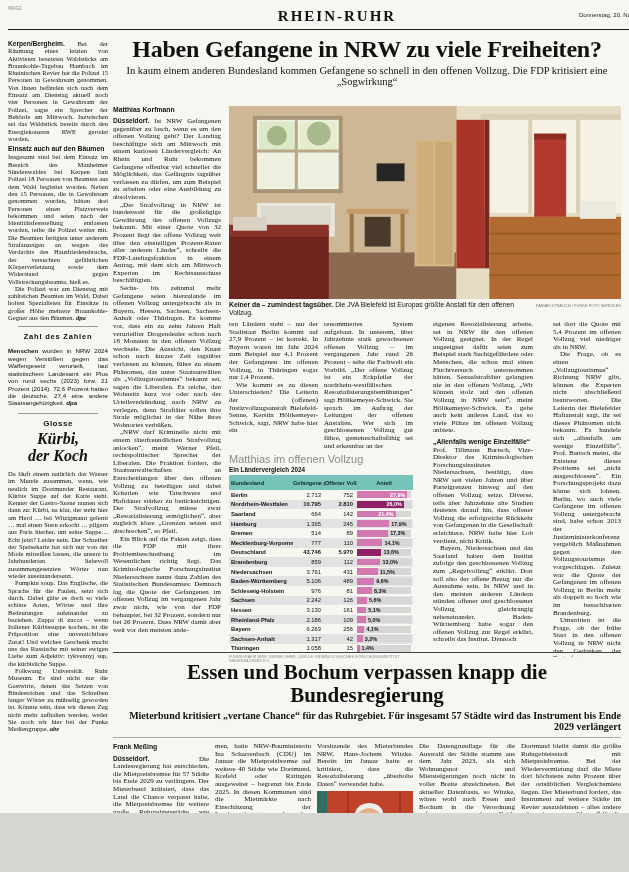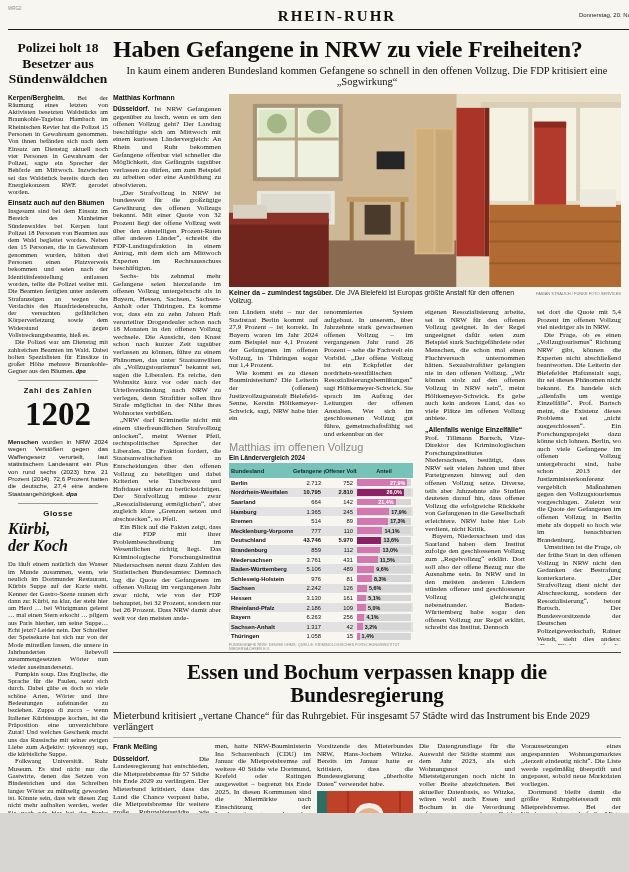--- a/index.html
+++ b/index.html
@@ -25,37 +25,37 @@
   
   #left-col{position:absolute;left:8px;top:40px;width:100px;}
   #left-article-title{font-size:13.5px;line-height:15.5px;font-weight:700;text-align:center;margin:0 0 7px 0;}
   #left-col .bodytext{font-size:6.6px;line-height:7.3px;}
   .zdt-label{font-family:"Liberation Sans",sans-serif;font-weight:700;font-size:7.5px;letter-spacing:.8px;
              text-align:center;margin:4px 0 1px 0;}
   .zdt-number{font-size:33px;font-weight:700;text-align:center;line-height:36px;margin:1px 0 3px 0;}
   .zdt-text{font-family:"Liberation Sans",sans-serif;font-size:6.2px;line-height:7.4px;text-align:justify;}
   .glosse-label{font-family:"Liberation Sans",sans-serif;font-weight:700;font-size:8px;letter-spacing:.5px;
                 text-align:center;margin:4px 0 2px 0;}
-  .glosse-title{font-size:16px;line-height:17px;font-weight:700;font-style:italic;margin:0 0 6px 0;}
+  .glosse-title{font-size:16px;line-height:17px;font-weight:700;font-style:italic;text-align:center;margin:0 0 6px 0;}
 
   
   #main-area{position:absolute;left:113px;top:34px;width:508px;}
-  #main-headline{font-size:24px;line-height:26px;font-weight:700;margin:2px 0 3px 0;letter-spacing:-.2px;}
-  #main-subheadline{font-size:10.5px;text-align:center;margin:0 0 7px 0;}
+  #main-headline{font-size:24px;line-height:26px;font-weight:700;text-align:center;margin:2px 0 3px 0;letter-spacing:-.2px;}
+  #main-subheadline{font-size:10.5px;text-align:center;margin:0 0 19px 0;}
   #main-byline{font-family:"Liberation Sans",sans-serif;font-weight:700;font-size:6.8px;margin-bottom:4px;}
   #article-body{display:flex;}
   #mcol1{width:108px;margin-right:8px;height:552px;overflow:hidden;flex:none;}
   #main-right{flex:1;min-width:0;}
   #main-photo{width:100%;height:193px;display:block;background:#b9a68a;}
   #main-caption-row{display:flex;align-items:baseline;margin:2px 0 4px 0;}
   .caption{font-family:"Liberation Sans",sans-serif;font-size:6.8px;line-height:8px;}
   .caption b{font-weight:700;}
   .credit{font-family:"Liberation Sans",sans-serif;font-size:4px;color:#777;margin-left:auto;white-space:nowrap;
           text-transform:uppercase;padding-left:6px;}
-  #under-photo{display:flex;gap:12px;}
+  #under-photo{display:flex;gap:20px;}
   #uc-left{width:184px;flex:none;}
   #uc-two{display:flex;gap:6px;height:128px;overflow:hidden;}
   #uc-two .ucol{width:89px;flex:none;}
   .mcol{height:336px;overflow:hidden;}
   #mcol4{width:100px;flex:none;}
   #mcol5{flex:1;min-width:0;}
 
   
   #table-graphic{margin-top:4px;}
   #tg-title{font-family:"Liberation Sans",sans-serif;font-size:11px;color:#8a8a8a;margin:0 0 1px 0;}
@@ -75,51 +75,49 @@
   .bar.dark{background:#8e2066;}
   .lab-in{color:#fff;font-weight:700;font-size:5.4px;padding-right:2px;}
   .lab-out{position:absolute;top:50%;transform:translateY(-50%);font-weight:700;font-size:5.4px;color:#111;white-space:nowrap;}
   .trow.hl .tc.num{font-weight:700;}
   #tg-source{font-family:"Liberation Sans",sans-serif;font-size:3.7px;color:#888;margin-top:2px;letter-spacing:.1px;}
 
   
   #bottom-article{position:absolute;left:113px;top:652px;width:508px;}
   #bottom-rule-top{border:none;border-top:1px solid #444;margin:0;}
   #bottom-headline{font-size:21px;line-height:23px;font-weight:700;text-align:center;margin:8px 0 3px 0;}
-  #bottom-subheadline{font-size:10px;text-align:left;margin:0 0 5px 0;}
+  #bottom-subheadline{font-size:10px;text-align:right;margin:0 0 5px 0;font-weight:bold;}
   #bottom-rule-thin{border:none;border-top:.5px solid #aaa;margin:0 0 5px 0;}
   #bottom-cols{display:flex;gap:6px;height:146px;overflow:hidden;}
   .bcol{width:96px;flex:none;}
   .bcol:last-child{flex:1;min-width:0;}
   #bottom-byline{font-family:"Liberation Sans",sans-serif;font-weight:700;font-size:6.8px;margin-bottom:4px;}
   #portrait-photo{width:96px;height:76px;display:block;margin-top:2px;background:#bf4127;}
   .pcaption{font-family:"Liberation Sans",sans-serif;font-size:6.6px;line-height:7.8px;margin-top:1px;}
   .pcaption b{font-weight:700;}
 </style>
 </head>
 <body>
 
 <div id="page">
 
   <div id="page-code">WRG2</div>
   <div id="section-title">RHEIN-RUHR</div>
   <div id="page-date">Donnerstag, 20. November 2025</div>
   <div id="header-rule"></div>
 
   <div id="left-col">
-    <h3 id="left-article-title">Polizei holt 18 Besetzer aus Sündenwäldchen</h3>
     <div class="bodytext">
       <p class="noindent"><span class="lead-city">Kerpen/Bergheim.</span> <span>Bei der Räumung eines letzten von Aktivisten besetzten Waldstücks am Braunkohle-Tagebau Hambach im Rheinischen Revier hat die Polizei 15 Personen in Gewahrsam genommen. Von ihnen befänden sich nach dem Einsatz am Dienstag aktuell noch vier Personen in Gewahrsam der Polizei, sagte ein Sprecher der Behörde am Mittwoch. Inzwischen sei das Waldstück bereits durch den Energiekonzern RWE gerodet worden.</span></p>
       <div class="col-subhead">Einsatz auch auf den Bäumen</div>
       <p>Insgesamt sind bei dem Einsatz im Bereich des Manheimer Sündenwaldes bei Kerpen laut Polizei 18 Personen von Beamten aus dem Wald begleitet worden. Neben den 15 Personen, die in Gewahrsam genommen wurden, hätten drei Personen einen Platzverweis bekommen und seien nach der Identitätsfeststellung entlassen worden, teilte die Polizei weiter mit. Die Beamten fertigten unter anderem Strafanzeigen an wegen des Verdachts des Hausfriedensbruchs, der versuchten gefährlichen Körperverletzung sowie dem Widerstand gegen Vollstreckungsbeamte, hieß es.</p>
       <p><span>Die Polizei war am Dienstag mit zahlreichen Beamten im Wald. Dabei holten Spezialisten für Einsätze in großer Höhe mehrere Braunkohle-Gegner aus den Bäumen. </span><span class="agency">dpa</span></p>
     </div>
     <hr class="thin-rule">
     <div class="zdt-label">Zahl des Zahlen</div>
-    <div class="zdt-number">1202</div>
     <p class="zdt-text"><b>Menschen</b><span> wurden in NRW 2024 wegen Verstößen gegen das Waffengesetz verurteilt, laut statistischem Landesamt ein Plus von rund sechs (2023) bzw. 21 Prozent (2014). 72,6 Prozent hatten die deutsche, 27,4 eine andere Staatsangehörigkeit. </span><span class="agency">dpa</span></p>
     <hr class="thin-rule">
     <div class="glosse-label">Glosse</div>
     <div class="glosse-title">
       <span>Kürbi,</span><br>
       <span>der Koch</span>
     </div>
     <div class="bodytext">
       <p class="noindent">Da läuft einem natürlich das Wasser im Munde zusammen, wenn, wie neulich im Dortmunder Restaurant, Kürbis Suppe auf der Karte steht. Kenner der Gastro-Szene raunen sich dann zu: Kürbi, na klar, der steht hier am Herd … bei Witzigmann gelernt … mal einen Stern erkocht … pilgern aus Paris hierher, um seine Suppe… Echt jetzt? Leider nein. Der Schreiber der Speisekarte hat sich nur von der Mode mitreißen lassen, die unsere in Jahrhunderten liebevoll zusammengesetzten Wörter nun wieder auseinandersetzt.</p>
       <p>Pumpkin soup. Das Englische, die Sprache für die Faulen, setzt sich durch. Dabei gäbe es doch so viele schöne Arten, Wörter und ihre Bedeutungen aufeinander zu beziehen. Zuppa di zucca – wenn Italiener Kürbissuppe kochen, ist die Präposition eine unverzichtbare Zutat! Und welches Geschenk macht uns das Russische mit seiner ewigen Liebe zum Adjektiv: tykvennyj sup, die kürbisliche Suppe.</p>
@@ -196,21 +194,21 @@
         <div id="main-caption-row">
           <div class="caption"><b>Keiner da – zumindest tagsüber.</b><span> Die JVA Bielefeld ist Europas größte Anstalt für den offenen Vollzug.</span></div>
           <div class="credit">FABIAN STRAUCH / FUNKE FOTO SERVICES</div>
         </div>
 
         <div id="under-photo">
           <div id="uc-left">
             <div id="uc-two">
               <div class="ucol bodytext">
                 <p class="noindent">ren Ländern steht – nur der Stadtstaat Berlin kommt auf 27,9 Prozent – ist korrekt. In Bayern waren im Jahr 2024 zum Beispiel nur 4,1 Prozent der Gefangenen im offenen Vollzug, in Thüringen sogar nur 1,4 Prozent.</p>
-                <p>Wie kommt es zu diesen Bauministerium? Die Leiterin der (offenen) Justizvollzugsanstalt Bielefeld-Senne, Kerstin Höltkemeyer-Schwick, sagt, NRW habe hier ein</p>
+                <p>Wie kommt es zu diesen Unterschieden? Die Leiterin der (offenen) Justizvollzugsanstalt Bielefeld-Senne, Kerstin Höltkemeyer-Schwick, sagt, NRW habe hier ein</p>
               </div>
               <div class="ucol bodytext">
                 <p class="noindent">renommiertes System aufgebaut. In unserem, über Jahrzehnte stark gewachsenen offenen Vollzug – im vergangenen Jahr rund 26 Prozent – sehe die Fachwelt ein Vorbild. „Der offene Vollzug ist ein Eckpfeiler der nordrhein-westfälischen Resozialisierungsbemühungen“, sagt Höltkemeyer-Schwick. Sie sprach im Auftrag der Leitungen der offenen Anstalten. Wer sich im geschlossenen Vollzug gut führe, gemeinschaftsfähig sei und erkennbar an der</p>
               </div>
             </div>
 
             <div id="table-graphic">
               <div id="tg-title">Matthias im offenen Vollzug</div>
               <div id="tg-subtitle">Ein Ländervergleich 2024</div>
               <div id="laender-table">
@@ -411,21 +409,21 @@
       <div class="bcol bodytext">
         <div id="bottom-byline">Frank Meßing</div>
         <p class="noindent"><span class="lead-city">Düsseldorf.</span><span> Die Landesregierung hat entschieden, die Mietpreisbremse für 57 Städte bis Ende 2029 zu verlängern. Der Mieterbund kritisiert, dass das Land die Chance verpasst habe, die Mietpreisbremse für weitere große Ruhrgebietsstädte wie Essen und Bochum zu öffnen. Ein Sprecher des NRW-Bauministeriums weist die Kritik zurück.</span></p>
         <p>Die Ampel-Koalition in Berlin war im Herbst 2024 zerbrochen, bevor sie gesetzlichen Voraussetzungen für eine bundesweit anwendbare Mietpreisbremse schaffen konnte. Um die stark steigenden Mieten dennoch in den Griff zu bekom-</p>
       </div>
       <div class="bcol bodytext">
         <p class="noindent">men, hatte NRW-Bauministerin Ina Scharrenbach (CDU) im Januar die Mietpreisbremse auf weitere 40 Städte wie Dortmund, Krefeld oder Ratingen ausgeweitet – begrenzt bis Ende 2025. In diesen Kommunen sind die Mietmärkte nach Einschätzung der Landesregierung besonders angespannt. Inzwischen wurde die Regelung bis Anfang 2030 verlängert, weil die neue schwarzrote Bundesregierung den rechtlichen Rahmen dafür geschaffen hat.</p>
         <p>An der Entscheidung gibt es dennoch Kritik. „Die Landesregierung hat die Gelegenheit verpasst, die Liste der Städte und Kommunen, in denen die Mieterschutzverordnung gilt, zu aktualisieren“, moniert der</p>
       </div>
       <div class="bcol bodytext">
-        <p class="noindent">Vorsitzende des Mieterbundes NRW, Hans-Jochem Witzke. Bereits im Januar hatte er kritisiert, dass die Bundesregierung „überholte Daten“ verwendet habe.</p>
+        <p class="noindent">Vorsitzende des Mieterbundes NRW, Hans-Jochem Witzke. Bereits im Januar hatte er kritisiert, dass die Resozialisierung „überholte Daten“ verwendet habe.</p>
         <svg id="portrait-photo" viewBox="0 0 96 76" preserveAspectRatio="none">
           <rect width="96" height="76" fill="#bf4127"></rect>
           <rect width="10" height="76" fill="#2e6e63"></rect>
           <rect x="30" y="0" width="2" height="76" fill="#a33520"></rect>
           <rect x="82" y="0" width="2" height="76" fill="#a33520"></rect>
           <path d="M24,76 Q32,52 52,50 Q74,52 82,76 Z" fill="#4a7fae"></path>
           <path d="M44,54 L52,62 L60,54 L56,50 L48,50 Z" fill="#f0ede6"></path>
           <ellipse cx="52" cy="32" rx="15" ry="17" fill="#e5b28a"></ellipse>
           <path d="M37,28 Q38,12 52,12 Q67,12 67,28 Q62,18 52,17 Q42,18 37,28 Z" fill="#f1efe9"></path>
           <rect x="40" y="28" width="11" height="8" rx="3" fill="none" stroke="#3a2e28" stroke-width="1.4"></rect>
@@ -434,19 +432,18 @@
           <path d="M46,43 Q52,47 58,43" fill="none" stroke="#9c6a4a" stroke-width="1.3"></path>
           <path d="M45,40 Q52,43 59,40" fill="none" stroke="#cfc9bd" stroke-width="2"></path>
         </svg>
         <div class="pcaption"><b>Hans-Jochem Witzke, Vorsitzen-</b><br></div>
       </div>
       <div class="bcol bodytext">
         <p class="noindent">Die Datengrundlage für die Auswahl der Städte stammt aus dem Jahr 2023, als sich Wohnungsnot und Mietsteigerungen noch nicht in voller Breite abzeichneten. Bei aktueller Datenbasis, so Witzke, wären wohl auch Essen und Bochum in die Verordnung aufgenommen worden. Beide Städte hätten die Schwellenwerte nur knapp verfehlt.</p>
         <p>Das Bauministerium weist das zurück. Grundlage sei ein Gutachten, das die Wohnungsmärkte aller 396 Kommunen in NRW nach einheitlichen Kriterien untersucht habe, so ein Sprecher. Essen und Bochum erfüllten die</p>
       </div>
       <div class="bcol bodytext">
-        <p class="noindent">Voraussetzungen eines angespannten Wohnungsmarktes „derzeit eindeutig nicht“. Die Liste werde regelmäßig überprüft und angepasst, sobald neue Marktdaten vorliegen.</p>
         <p>Dortmund bleibt damit die größte Ruhrgebietsstadt mit Mietpreisbremse. Bei der Wiedervermietung darf die Miete dort höchstens zehn Prozent über der ortsüblichen Vergleichsmiete liegen. Der Mieterbund fordert, das Instrument auf weitere Städte im Revier auszudehnen – alles andere wäre „eine vertane Chance“ für die Mieterinnen und Mieter im Ruhrgebiet.</p>
       </div>
     </div>
   </div>
 
 </div>
 
 </body></html>

